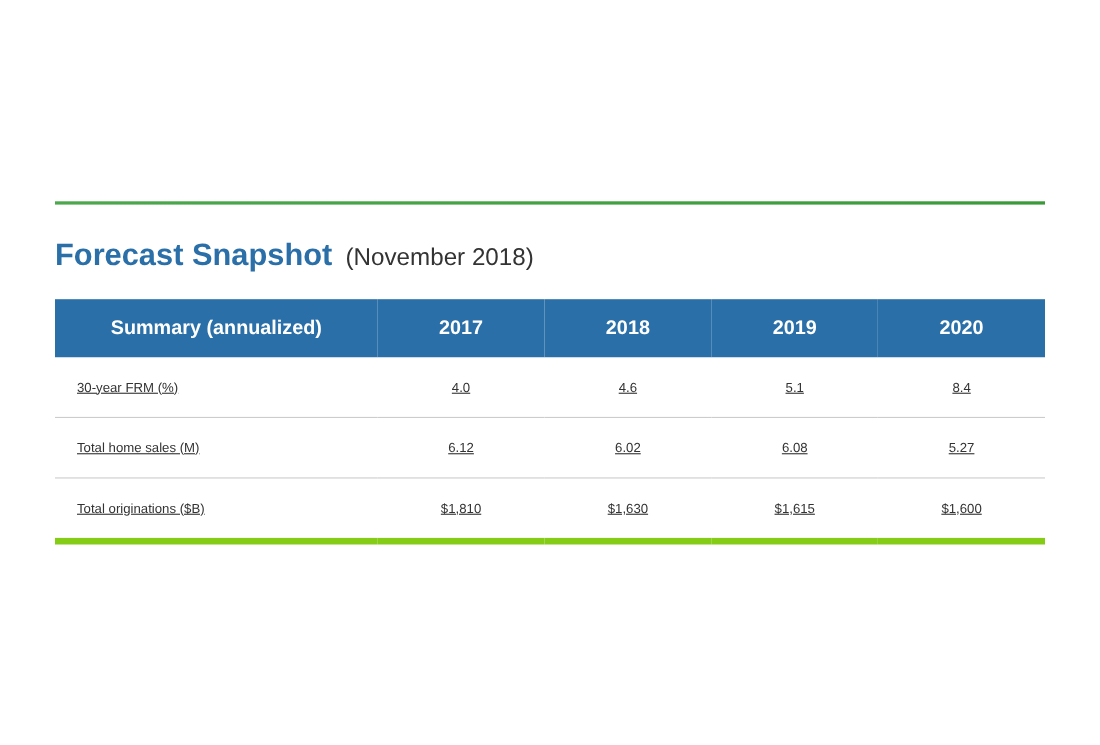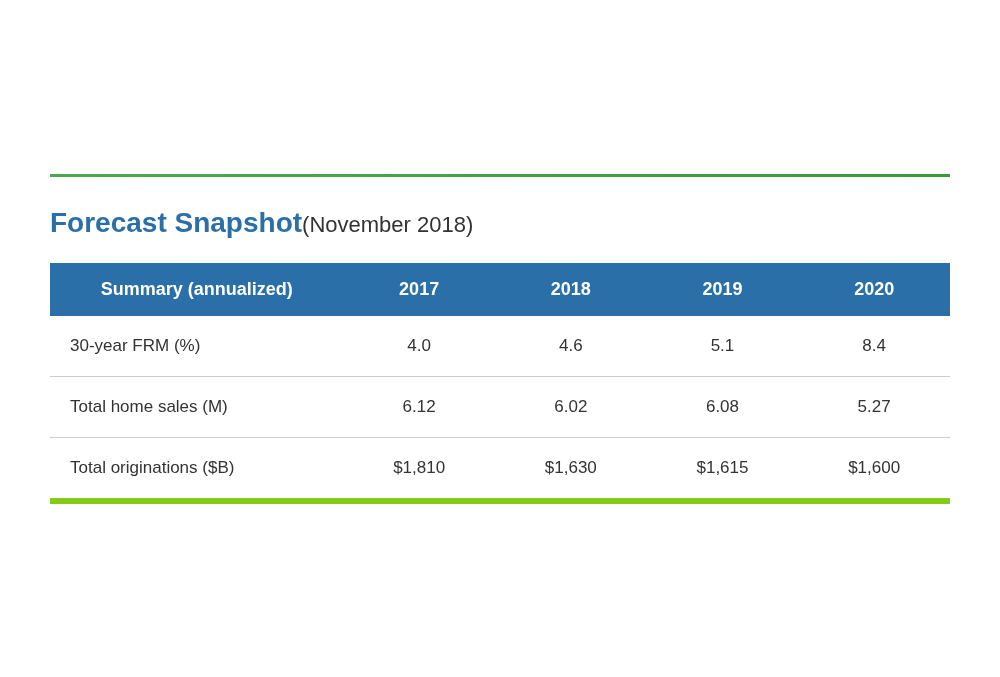--- a/index.html
+++ b/index.html
@@ -28,20 +28,21 @@
       width: 100%;
       height: 3px;
       background: linear-gradient(to right, #4da84d, #3a9a3a);
       margin-bottom: 30px;
     }
 
     .title-row {
       display: flex;
       align-items: baseline;
       margin-bottom: 24px;
+      gap: 12px;
     }
 
     .title-main {
       font-size: 28px;
       font-weight: 700;
       color: #2a6fa8;
     }
 
     .title-sub {
       font-size: 22px;
@@ -74,23 +75,24 @@
     .forecast-table tbody tr {
       border-bottom: 1px solid #cccccc;
     }
 
     .forecast-table tbody tr:last-child {
       border-bottom: 6px solid #84cc16;
     }
 
     .forecast-table tbody td {
       padding: 20px 20px;
-      font-size: 17px;
+      font-size: 12px;
       color: #333333;
       text-align: left;
+      text-decoration: underline;
     }
 
     .forecast-table tbody td.value-col {
       text-align: center;
       color: #333333;
     }
 
     .forecast-table tbody tr:nth-child(odd) {
       background-color: #ffffff;
     }

